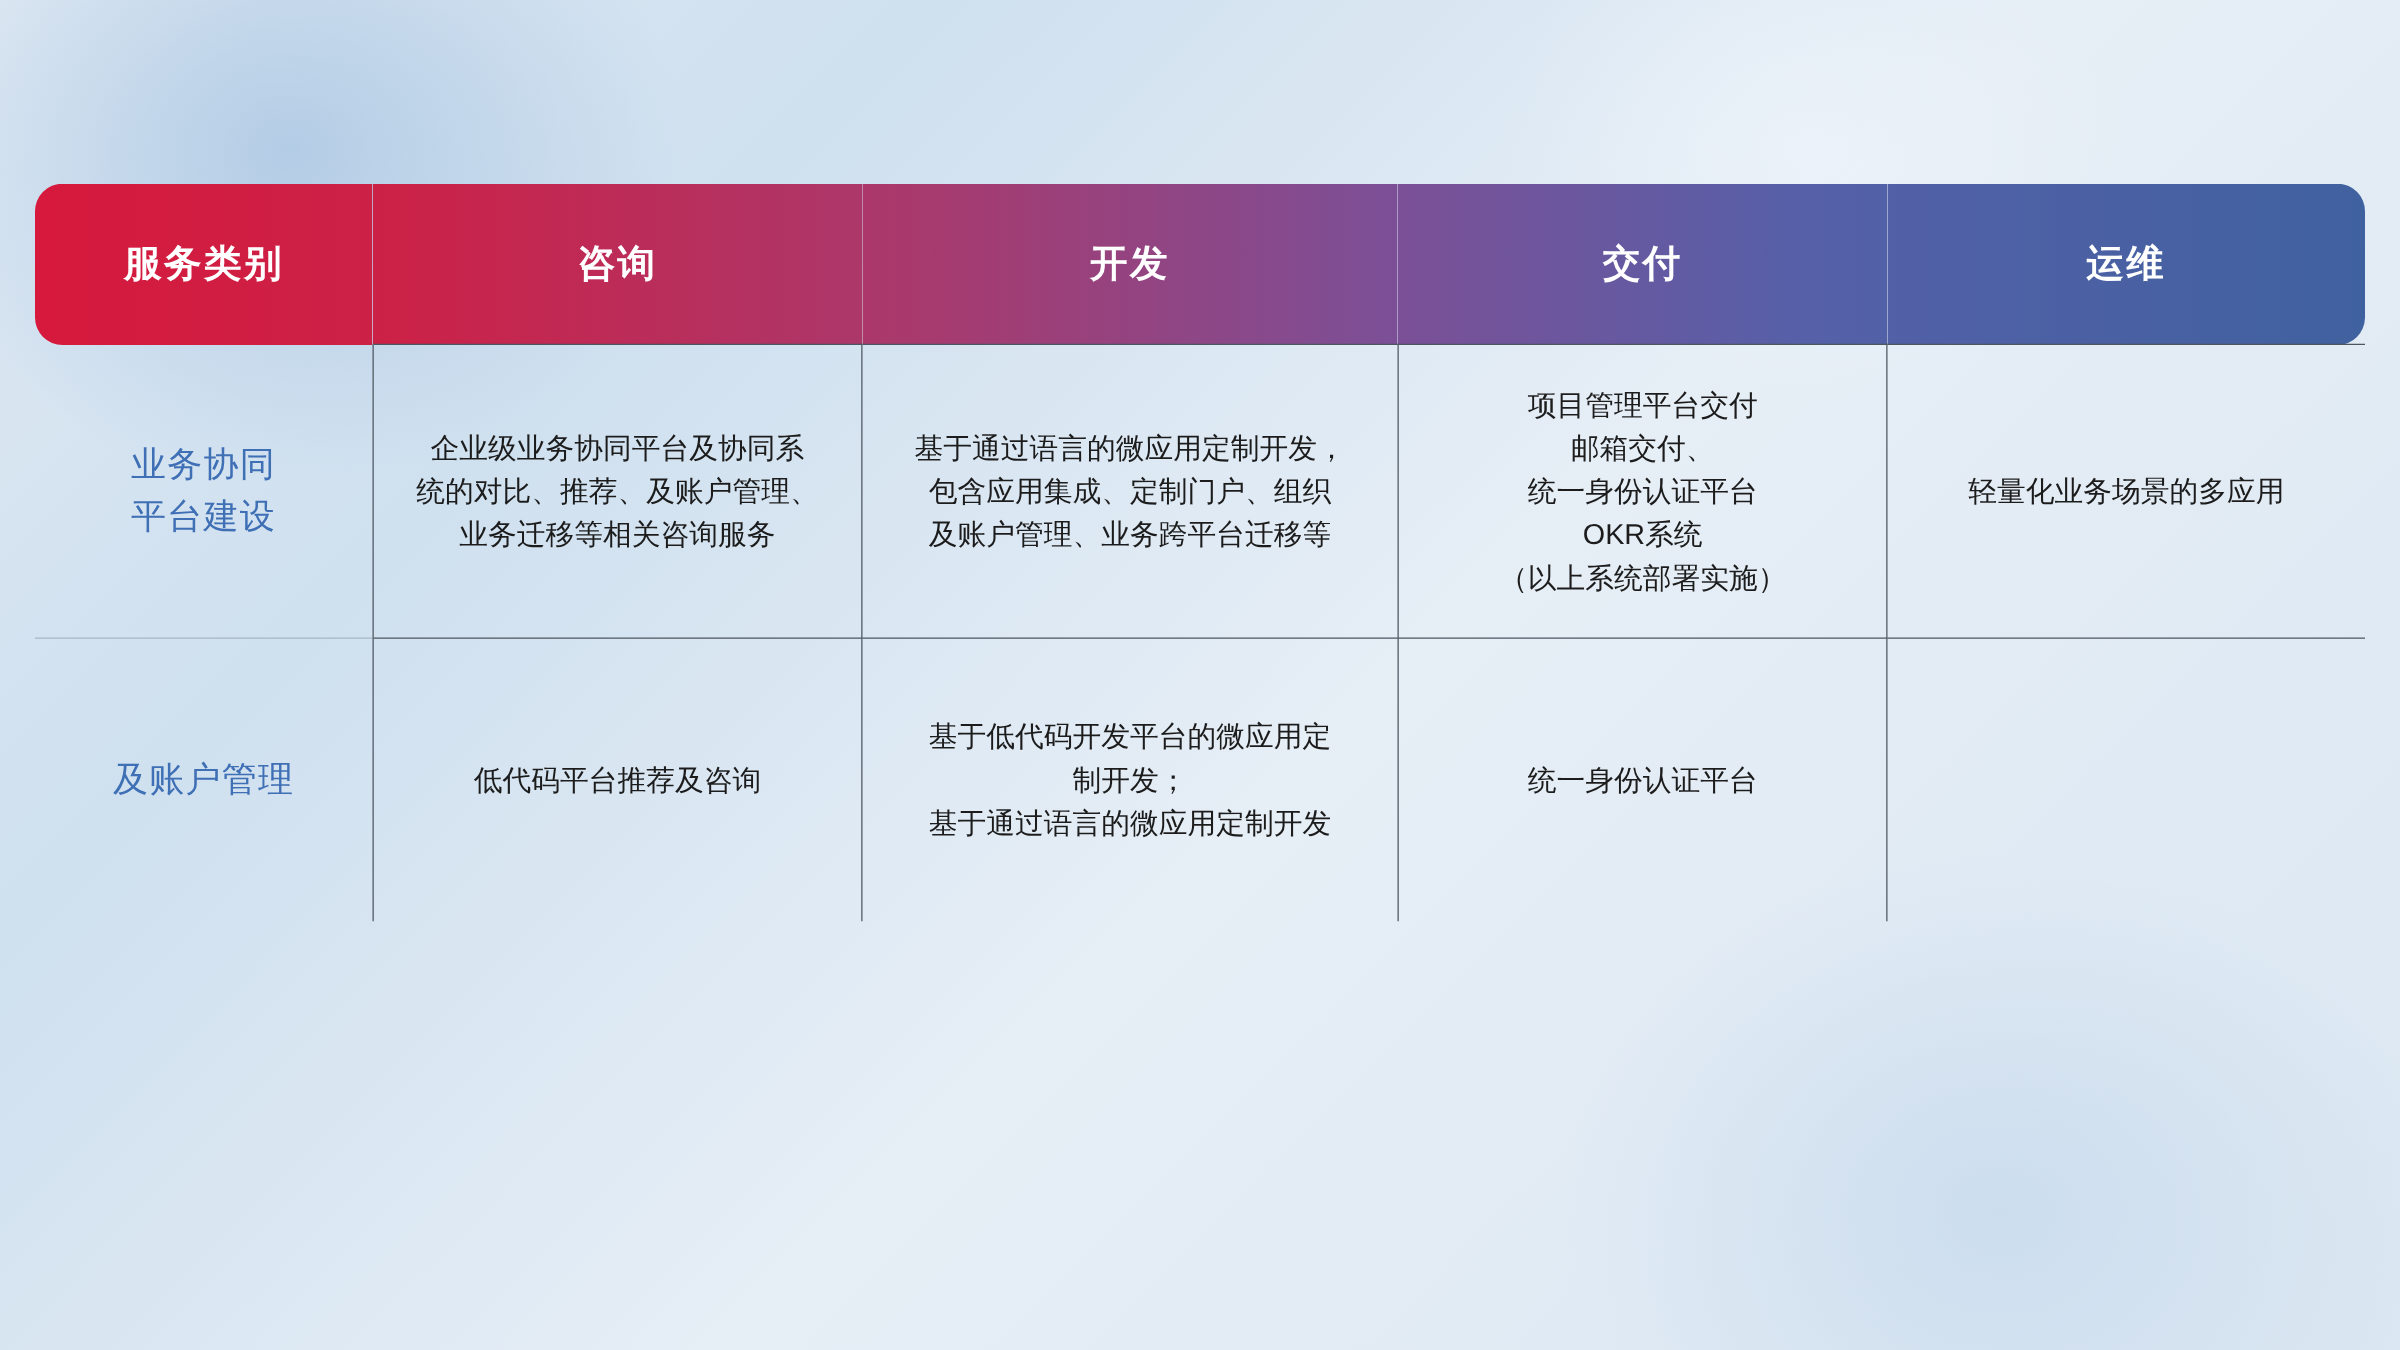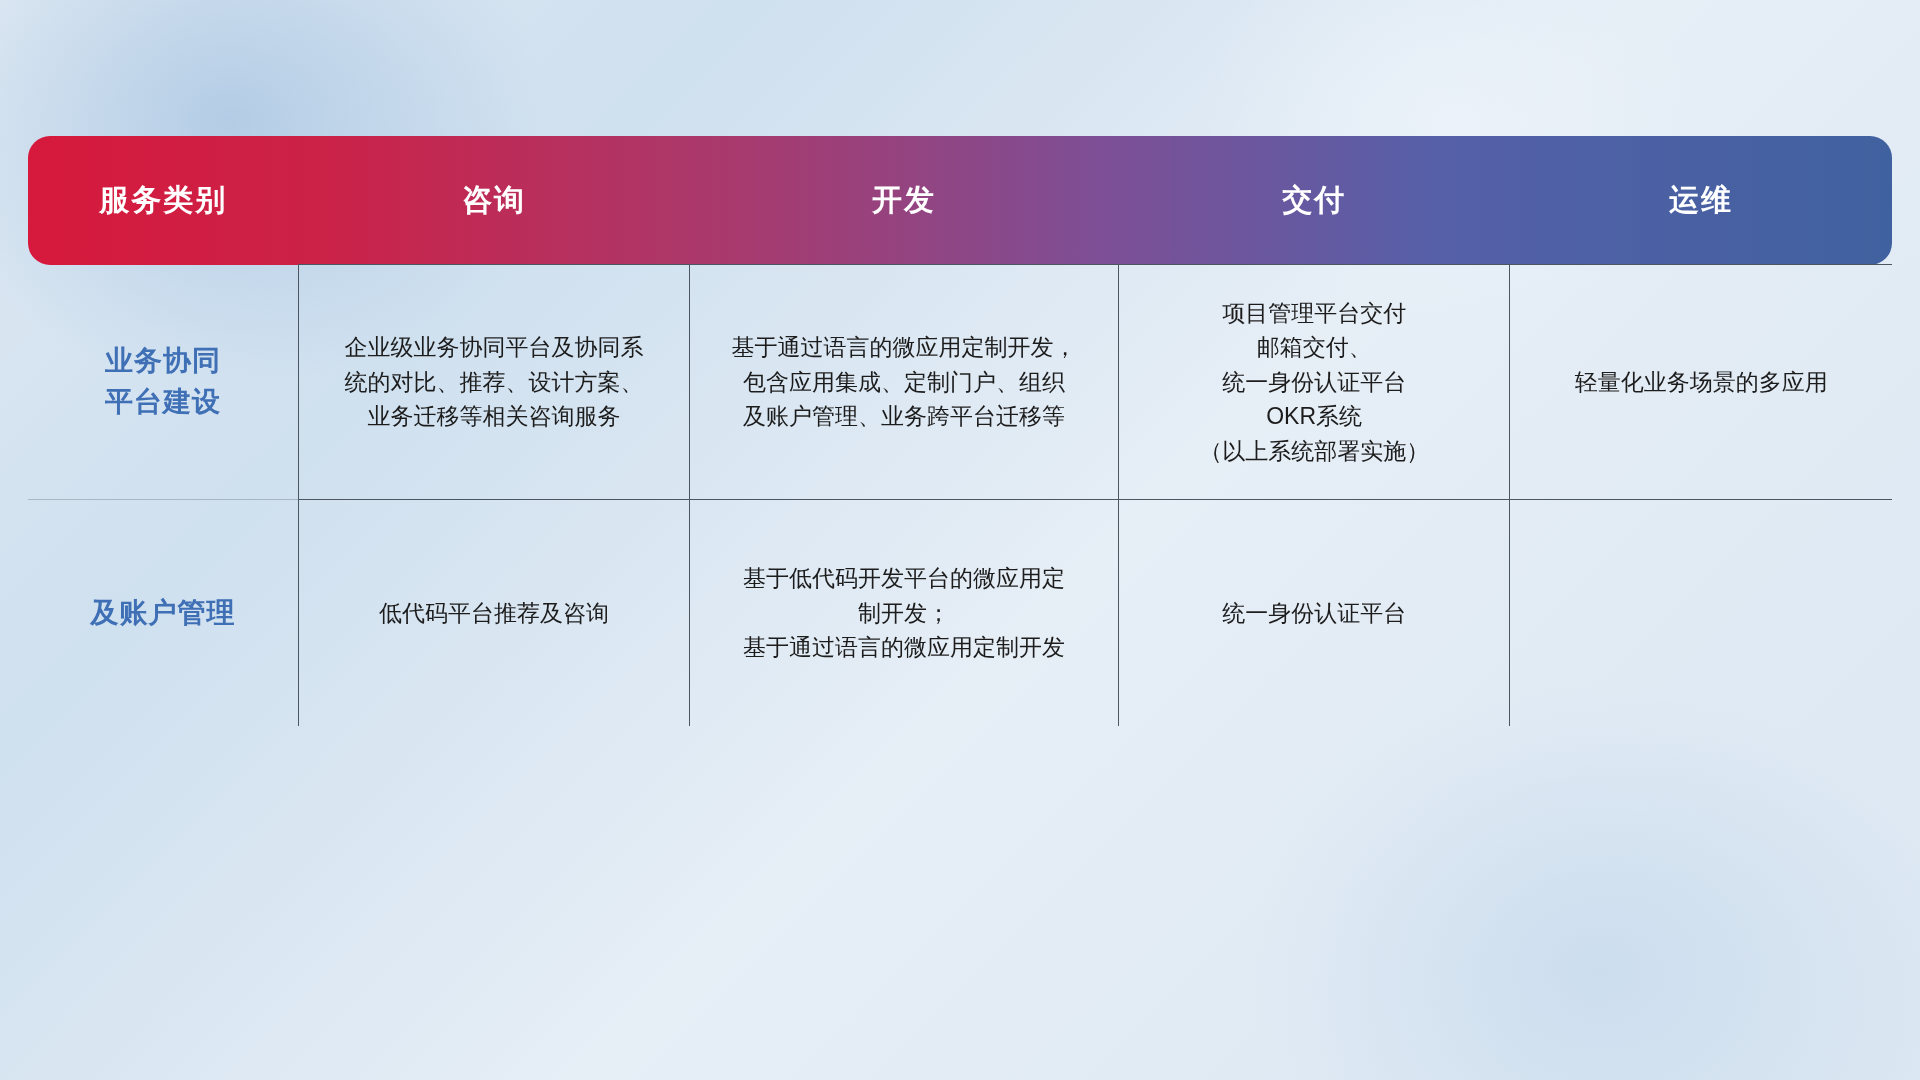--- a/index.html
+++ b/index.html
@@ -33,21 +33,21 @@
     position: absolute;
     right: 120px; top: -160px;
     width: 700px; height: 560px;
     background: radial-gradient(closest-side, rgba(236,243,250,0.85), rgba(236,243,250,0) 72%);
     pointer-events: none;
   }
 
   .table-wrap {
     position: absolute;
     left: 28px;
-    top: 136px;
+    top: 147px;
     width: 1864px;
   }
 
   table.svc-table {
     width: 100%;
     border-collapse: collapse;
     table-layout: fixed;
   }
 
   
@@ -78,21 +78,21 @@
     line-height: 1.5;
     color: #1c1c1c;
     text-align: center;
     background: transparent;
   }
   tbody tr td:first-child {
     border-left: none;
     border-top: none;
     border-bottom: none;
     font-size: 28px;
-    font-weight: bold;
+    font-weight: normal;
     color: #3f6fb5;
     letter-spacing: 1px;
     line-height: 1.45;
   }
   tbody tr:last-child td { border-bottom: none; }
   tbody tr td:last-child { border-right: none; }
 
   
   tbody tr:not(:last-child) td:first-child {
     border-bottom: 1px solid rgba(76,86,96,0.30);
@@ -128,21 +128,21 @@
         <th>开发</th>
         <th>交付</th>
         <th>运维</th>
       </tr>
     </thead>
     <tbody>
       <tr class="row-1">
         <td class="cat-text">业务协同
 平台建设</td>
         <td class="cell-text">企业级业务协同平台及协同系
-统的对比、推荐、设计方案、
+统的对比、推荐、及账户管理、
 业务迁移等相关咨询服务</td>
         <td class="cell-text">基于通过语言的微应用定制开发，
 包含应用集成、定制门户、组织
 及账户管理、业务跨平台迁移等</td>
         <td class="cell-text">项目管理平台交付
 邮箱交付、
 统一身份认证平台
 OKR系统
 （以上系统部署实施）</td>
         <td class="cell-text">轻量化业务场景的多应用</td>

